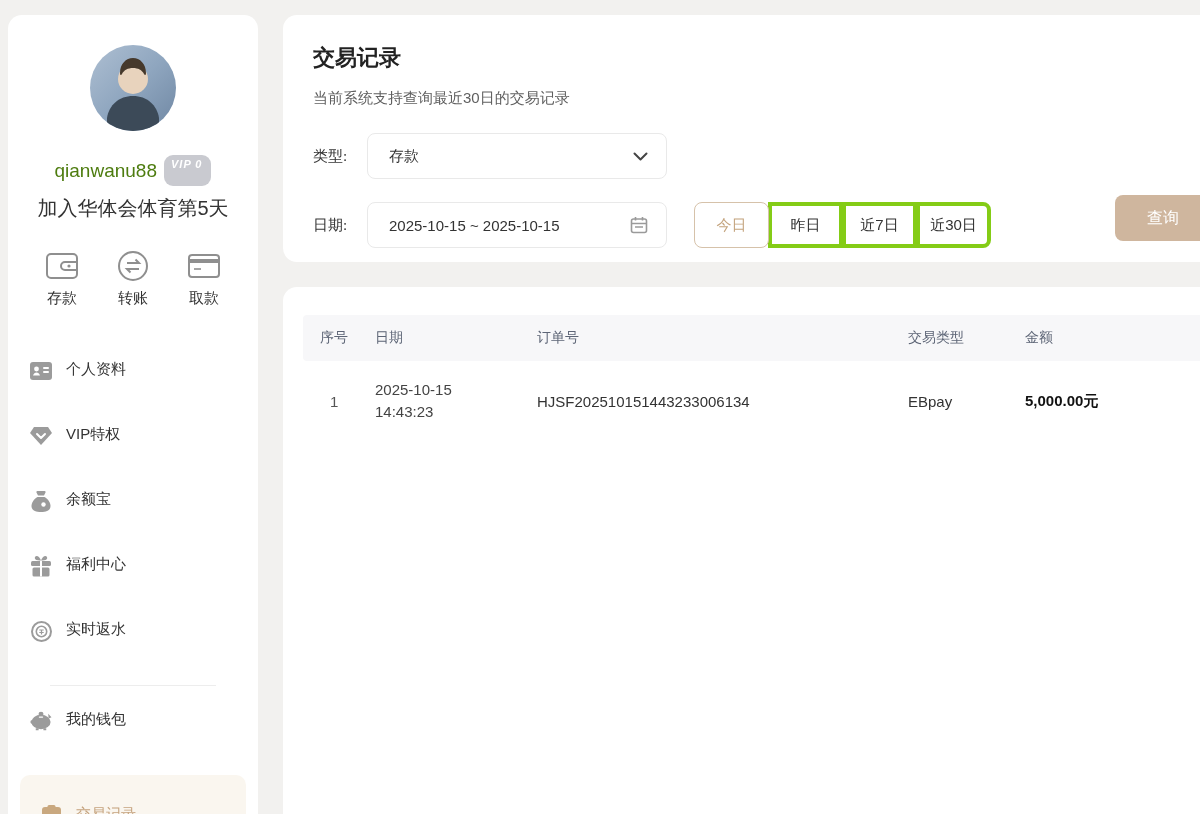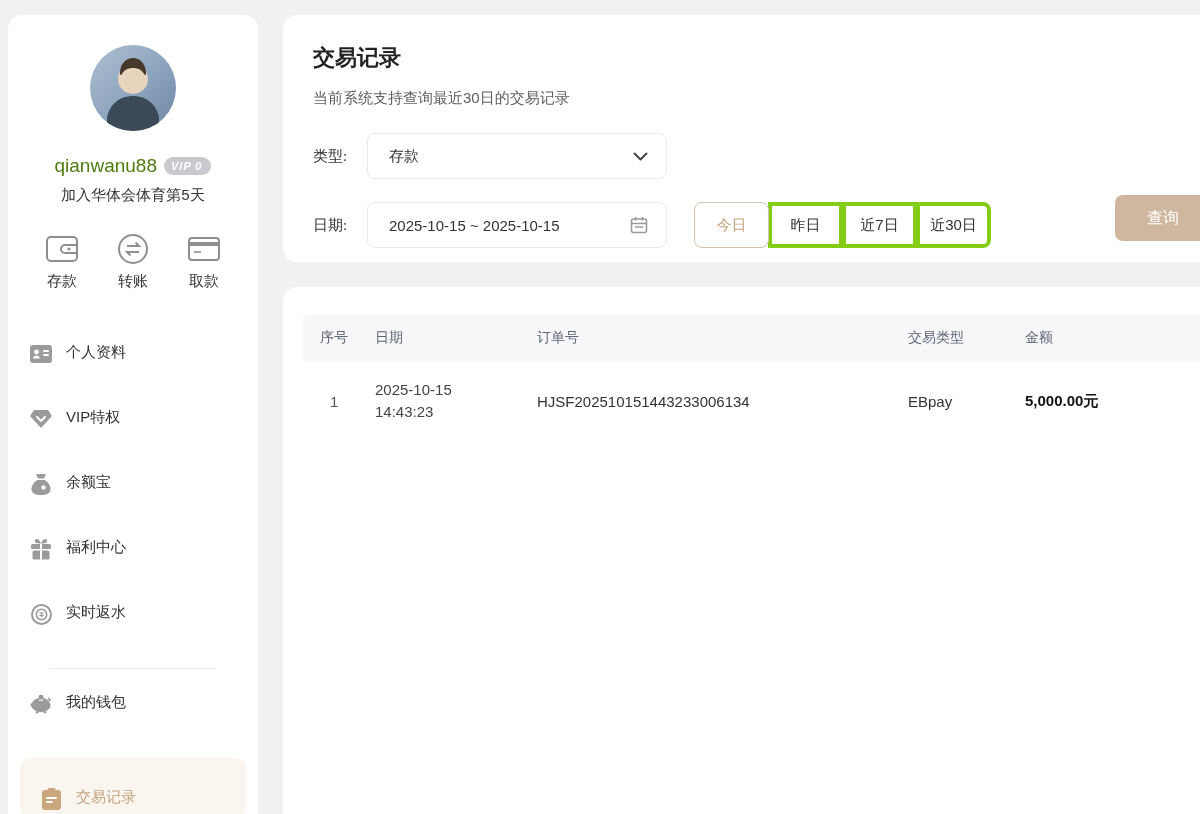--- a/index.html
+++ b/index.html
@@ -13,23 +13,23 @@
     background: #fff; border-radius: 14px;
   }
   .avatar {
     width: 86px; height: 86px; border-radius: 50%; margin: 30px auto 0;
     overflow: hidden; display: block;
   }
   .user-row { margin-top: 24px; display: flex; align-items: center; justify-content: center; gap: 7px; }
   .username { font-size: 19px; color: #4d7c0f; }
   .vip-badge {
     background: #c9cad0; color: #fff; font-size: 11px; font-weight: bold; font-style: italic;
-    padding: 3px 9px 3px 7px; border-radius: 9px; letter-spacing: 1px;
-  }
-  .join-text { margin-top: 9px; text-align: center; font-size: 15px; color: #333; font-family: Liberation Mono, monospace; }
+    padding: 3px 9px 16px 7px; border-radius: 9px; letter-spacing: 1px;
+  }
+  .join-text { margin-top: 9px; text-align: center; font-size: 20px; color: #333; }
   .quick-actions { margin-top: 26px; padding: 0 26px; display: flex; justify-content: space-between; }
   .quick-action { display: flex; flex-direction: column; align-items: center; width: 56px; cursor: pointer; }
   .quick-action .qa-icon { color: #8f8f8f; height: 36px; display: flex; align-items: center; }
   .quick-action .qa-label { margin-top: 5px; font-size: 15px; color: #333; }
 
   .menu { margin-top: 52px; padding: 0 22px; }
   .menu-item { display: flex; align-items: flex-start; gap: 14px; height: 30px; margin-bottom: 35px; cursor: pointer; }
   .menu-item .mi-icon { color: #9b9b9b; width: 22px; height: 22px; display: flex; align-items: center; justify-content: center; }
   .menu-item .mi-label { font-size: 15px; color: #333; }
 

